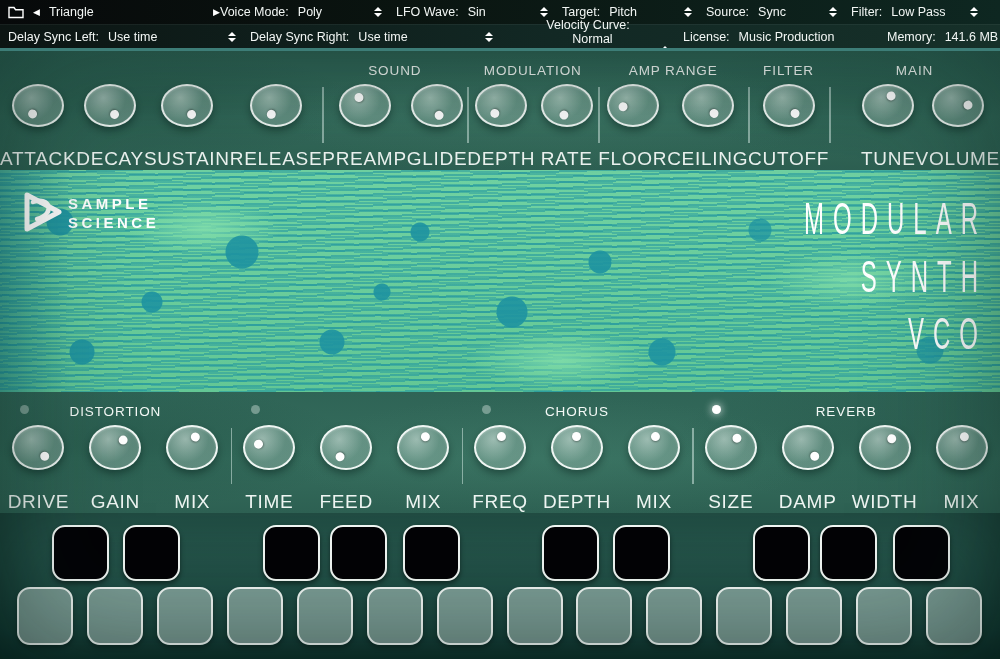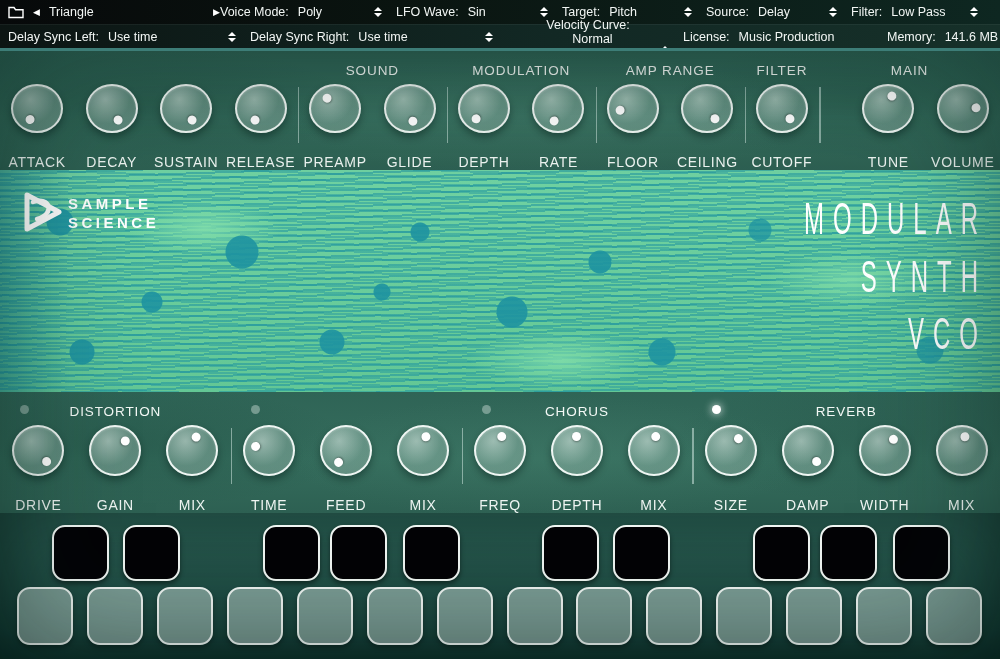--- a/index.html
+++ b/index.html
@@ -52,21 +52,21 @@
 
   .knob-cell{flex:1;display:flex;flex-direction:column;align-items:center;padding-top:33px;}
   .knob{position:relative;width:52px;height:52px;border-radius:50%;border:2.5px solid #eff6f3;
         background:radial-gradient(circle at 36% 30%, rgba(240,252,246,0.55),
                    rgba(168,200,188,0.40) 55%, rgba(150,182,170,0.46));
         box-shadow:0 4px 7px rgba(0,22,18,0.38), inset 0 1px 2px rgba(255,255,255,0.25);
         cursor:pointer;}
   .knob-arm{position:absolute;inset:0;transform:rotate(var(--angle,0deg));}
   .knob-dot{position:absolute;left:50%;top:5px;width:9px;height:9px;margin-left:-4.5px;
         border-radius:50%;background:#fff;box-shadow:0 1px 2px rgba(0,0,0,0.35);}
-  .knob-label{margin-top:21px;font-size:14px;letter-spacing:0.7px;color:#eef5f2;}
+  .knob-label{margin-top:21px;font-size:19px;letter-spacing:0.7px;color:#eef5f2;}
 
   
   .art{position:absolute;top:119px;left:0;right:0;height:222px;overflow:hidden;
     background:
       radial-gradient(circle at 60px 52px,  rgba(30,147,160,0.9) 0 13px, transparent 14px),
       radial-gradient(circle at 152px 132px,rgba(30,147,160,0.9) 0 10px, transparent 11px),
       radial-gradient(circle at 242px 82px, rgba(30,147,160,0.9) 0 16px, transparent 17px),
       radial-gradient(circle at 332px 172px,rgba(30,147,160,0.9) 0 12px, transparent 13px),
       radial-gradient(circle at 420px 62px, rgba(30,147,160,0.9) 0 9px,  transparent 10px),
       radial-gradient(circle at 512px 142px,rgba(30,147,160,0.9) 0 15px, transparent 16px),
@@ -136,21 +136,21 @@
         <div class="menu-group" style="width: 130px;">
           <span class="menu-label">Target:</span>
           <span class="menu-value">Pitch</span>
           <span class="stepper">
             <span class="tri up"></span>
             <span class="tri dn"></span>
           </span>
         </div>
         <div class="menu-group" style="width: 131px;">
           <span class="menu-label">Source:</span>
-          <span class="menu-value">Delay</span>
+          <span class="menu-value">Sync</span>
           <span class="stepper">
             <span class="tri up"></span>
             <span class="tri dn"></span>
           </span>
         </div>
         <div class="menu-group" style="width: 127px;">
           <span class="menu-label">Filter:</span>
           <span class="menu-value">Low Pass</span>
           <span class="stepper">
             <span class="tri up"></span>

